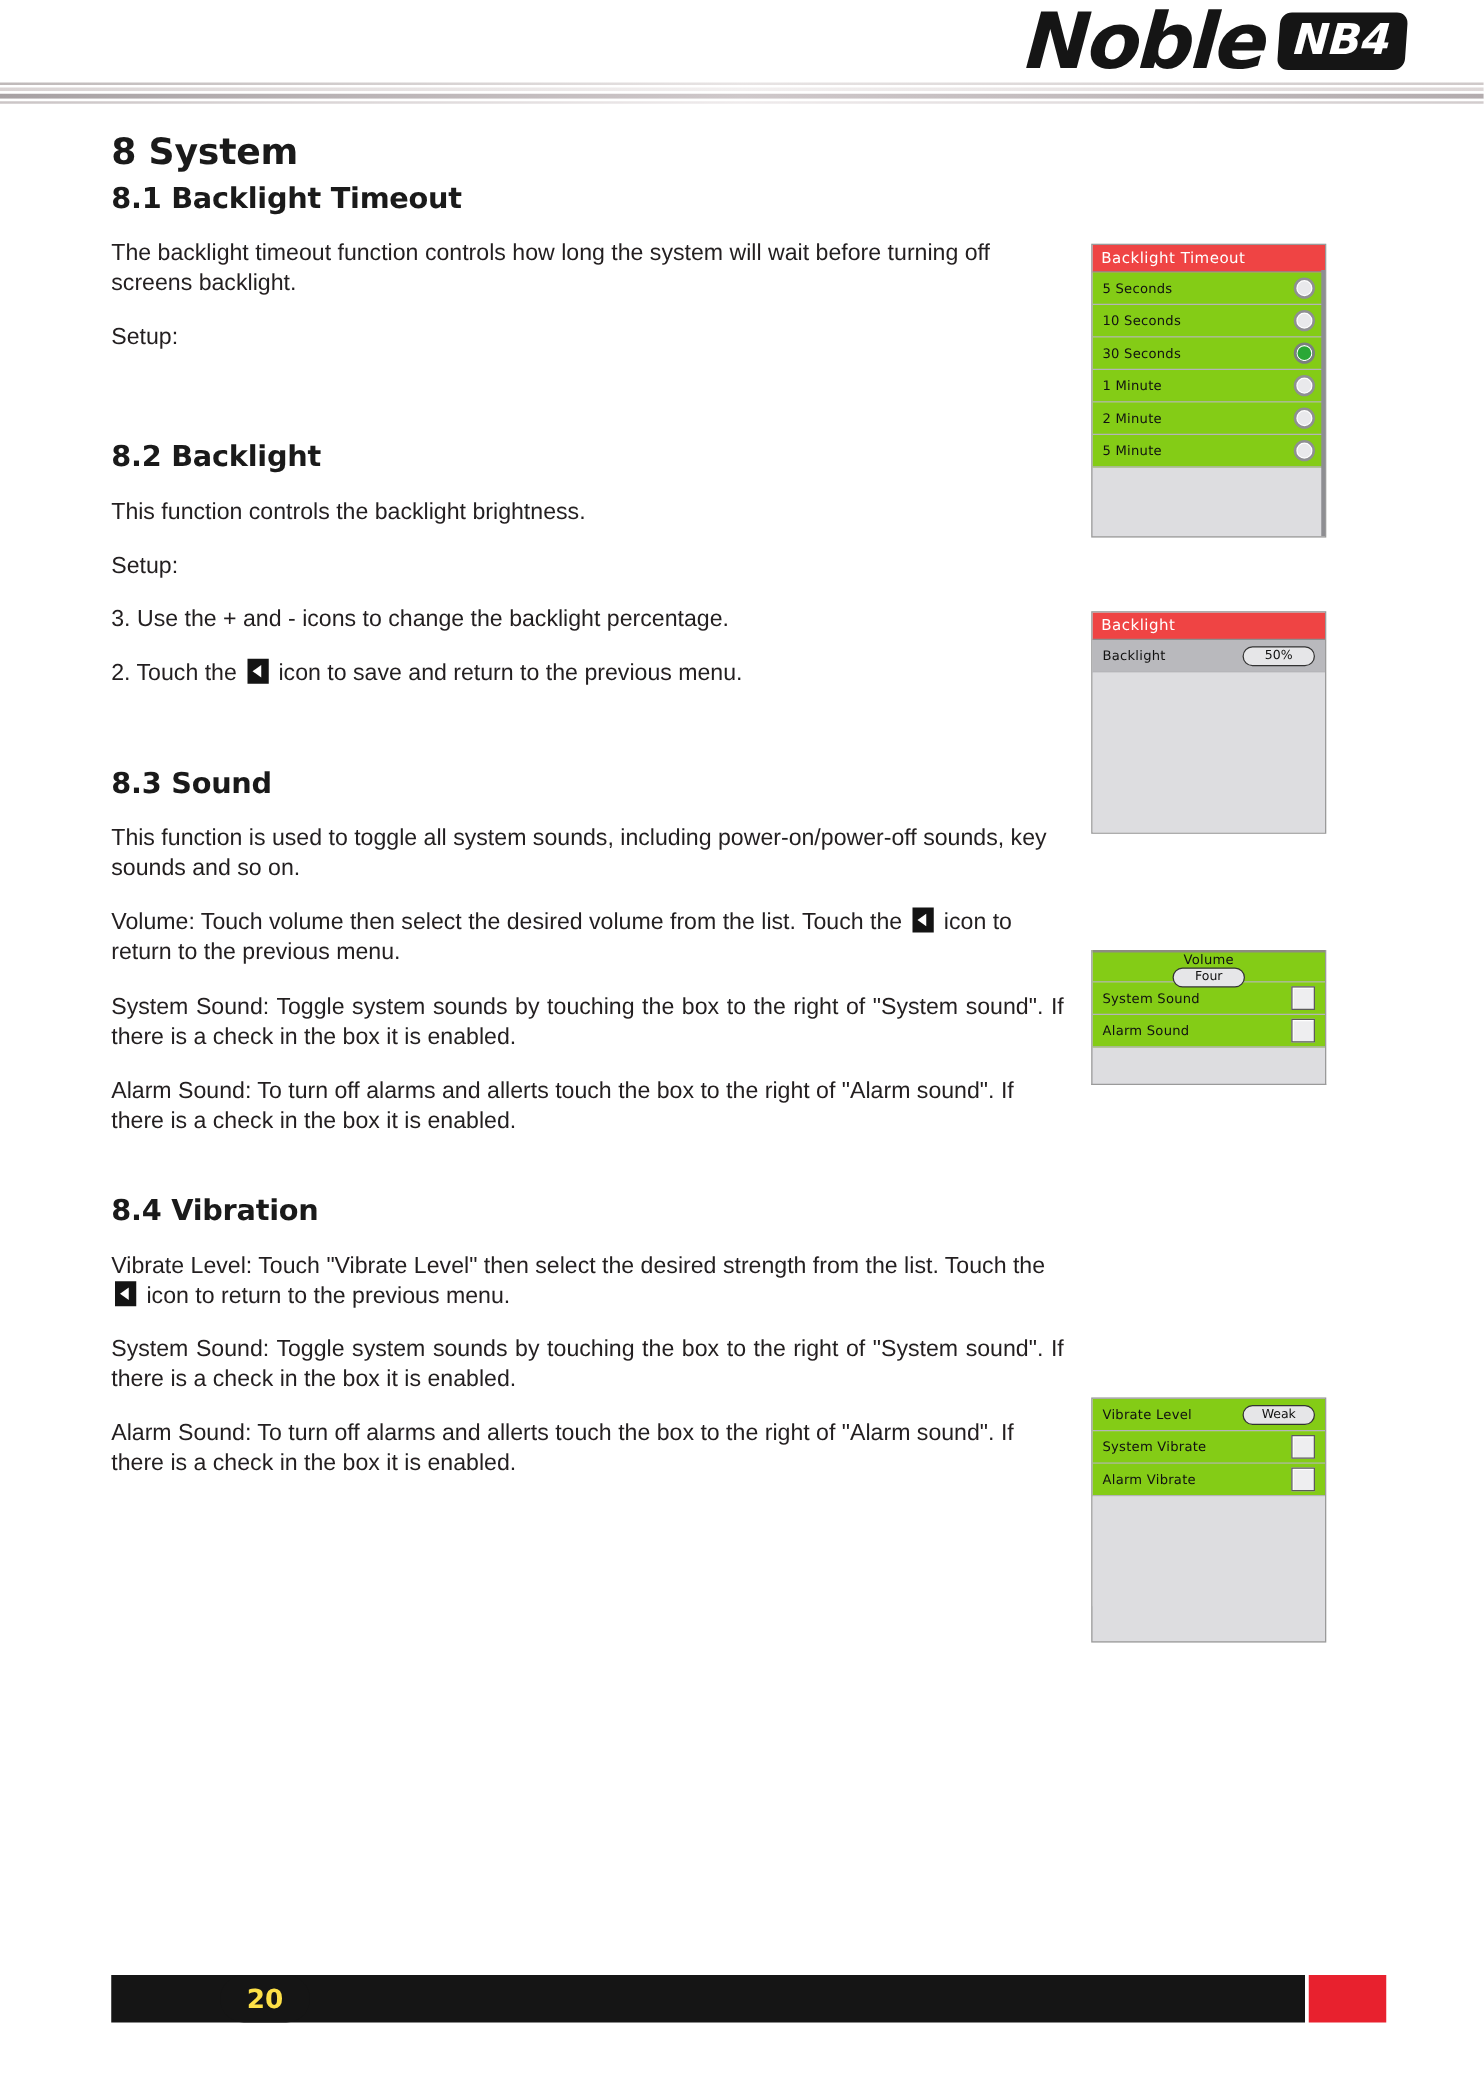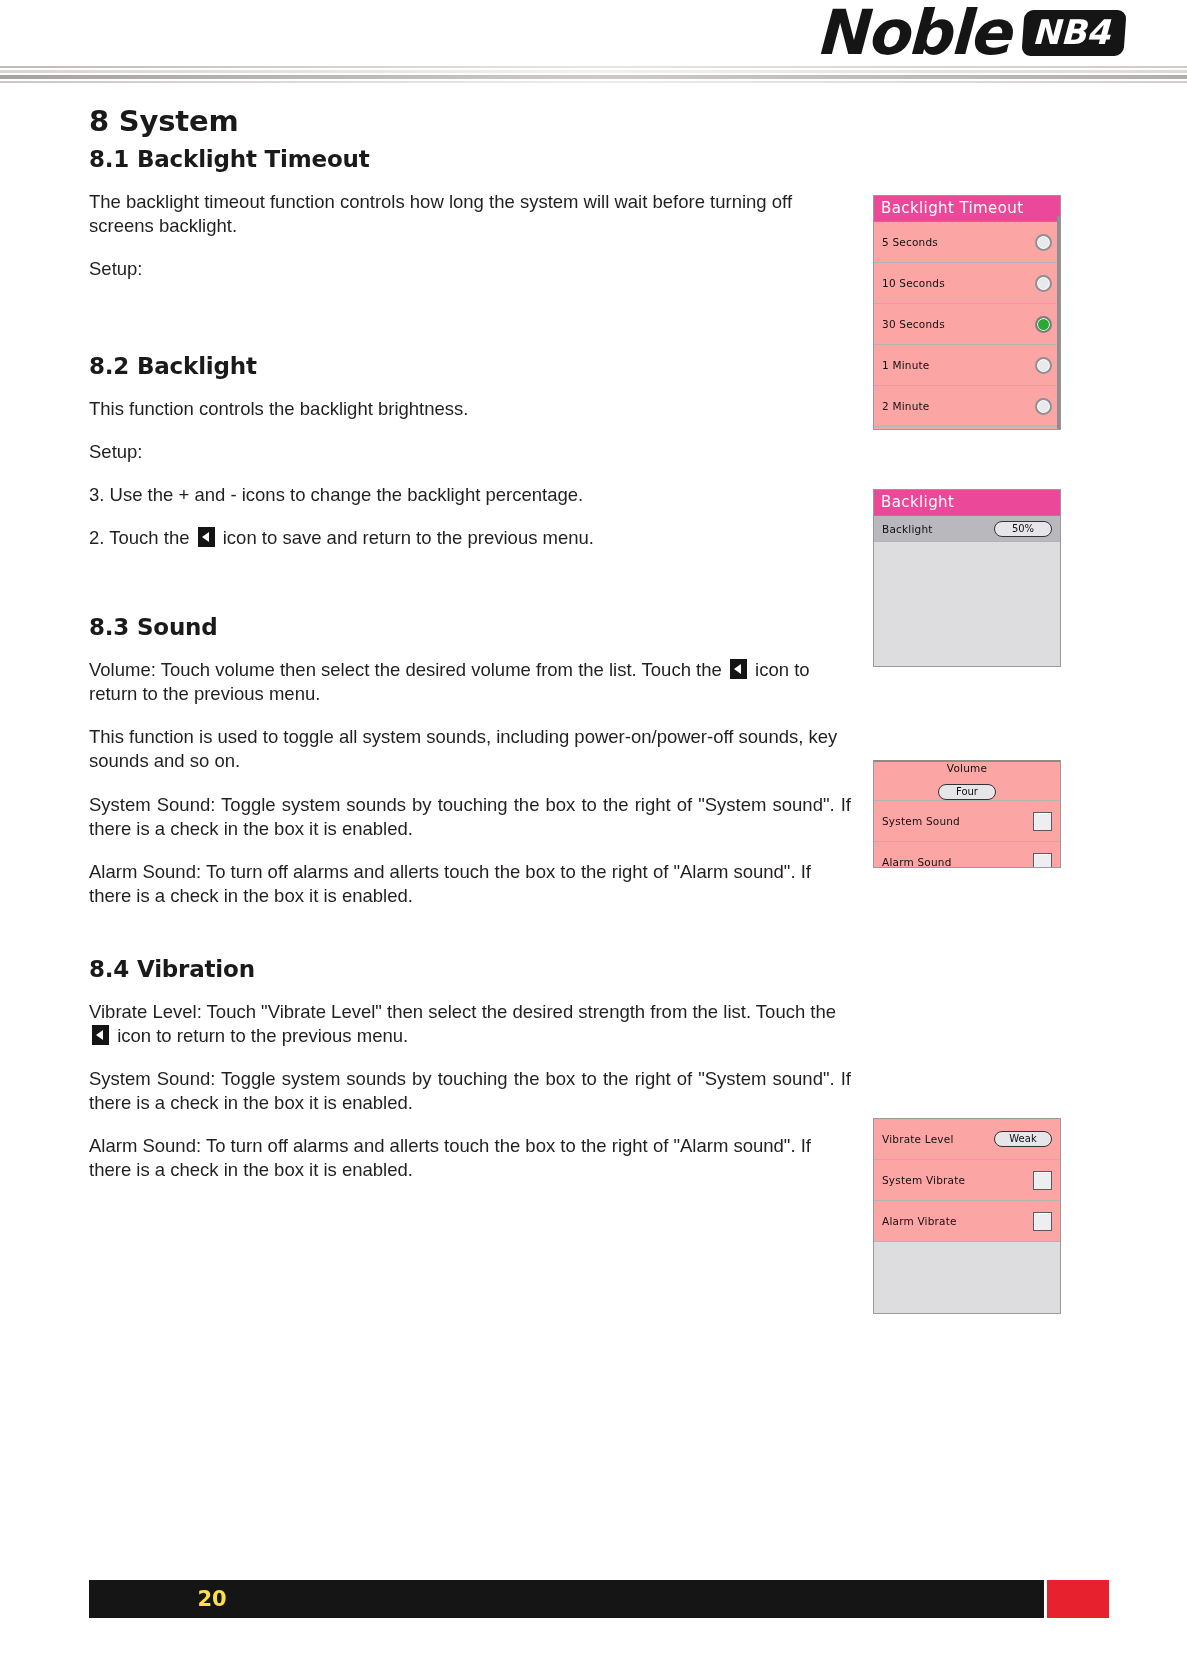--- a/index.html
+++ b/index.html
@@ -81,30 +81,30 @@
   .panel {
     position: absolute;
     width: 188px;
     background: #dddde0;
     border: 1px solid #9a9a9a;
     font-family: "DejaVu Sans", sans-serif;
     font-size: 10.5px; color: #111111;
     overflow: hidden;
   }
   .panel-title {
-    background: #ec4899; color: #ffffff;
+    background: #ef4444; color: #ffffff;
     padding: 3px 7px 4px 7px;
-    font-size: 15px; letter-spacing: 0.4px;
+    font-size: 12px; letter-spacing: 0.4px;
     border-bottom: 1px solid #8d8d8d;
   }
   .row {
     display: flex; align-items: center; justify-content: space-between;
-    height: 41px; padding: 0 8px;
+    height: 26px; padding: 0 8px;
     border-bottom: 1px solid #b4b4b8;
-    background: #fca5a5;
+    background: #84cc16;
   }
   .row.sel { background: #b9b9bd; }
   .row.topline { border-top: 2px solid #8d8d80; flex-direction: column; }
   .row:last-child { border-bottom: 1px solid #b4b4b8; }
   .row-label { font-size: 10.5px; letter-spacing: 0.2px; }
   .pill {
     min-width: 58px; text-align: center;
     border: 1px solid #333; border-radius: 9px;
     background: #e6e6e8; font-size: 10px;
     padding: 1px 8px 2px 8px;
@@ -177,22 +177,22 @@
     <div class="blk" style="margin-top:72px">
       <h2 class="sub">8.2 Backlight</h2>
       <p class="body">This function controls the backlight brightness.</p>
       <p class="body">Setup:</p>
       <p class="body">3. Use the + and - icons to change the backlight percentage.</p>
       <p class="body"><span>2. Touch the </span><span class="ico-back"></span><span> icon to save and return to the previous menu.</span></p>
     </div>
 
     <div class="blk" style="margin-top:64px">
       <h2 class="sub">8.3 Sound</h2>
+      <p class="body">This function is used to toggle all system sounds, including power-on/power-off sounds, key sounds and so on.</p>
       <p class="body"><span>Volume: Touch volume then select the desired volume from the list. Touch the </span><span class="ico-back"></span><span> icon to return to the previous menu.</span></p>
-      <p class="body">This function is used to toggle all system sounds, including power-on/power-off sounds, key sounds and so on.</p>
       <p class="body justify">System Sound: Toggle system sounds by touching the box to the right of "System sound". If there is a check in the box it is enabled.</p>
       <p class="body">Alarm Sound: To turn off alarms and allerts touch the box to the right of "Alarm sound". If there is a check in the box it is enabled.</p>
     </div>
 
     <div class="blk" style="margin-top:48px">
       <h2 class="sub">8.4 Vibration</h2>
       <p class="body"><span>Vibrate Level: Touch "Vibrate Level" then select the desired strength from the list. Touch the </span><span class="ico-back"></span><span> icon to return to the previous menu.</span></p>
       <p class="body justify">System Sound: Toggle system sounds by touching the box to the right of "System sound". If there is a check in the box it is enabled.</p>
       <p class="body">Alarm Sound: To turn off alarms and allerts touch the box to the right of "Alarm sound". If there is a check in the box it is enabled.</p>
     </div>

